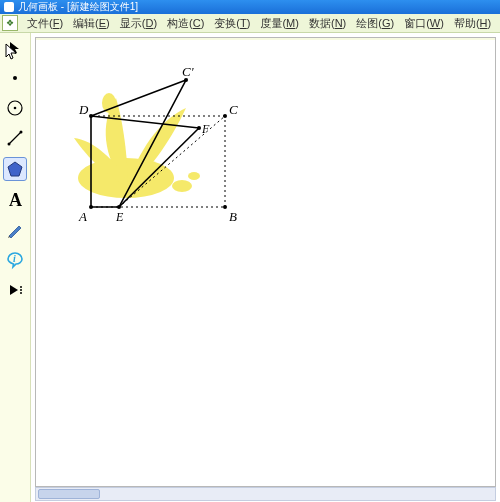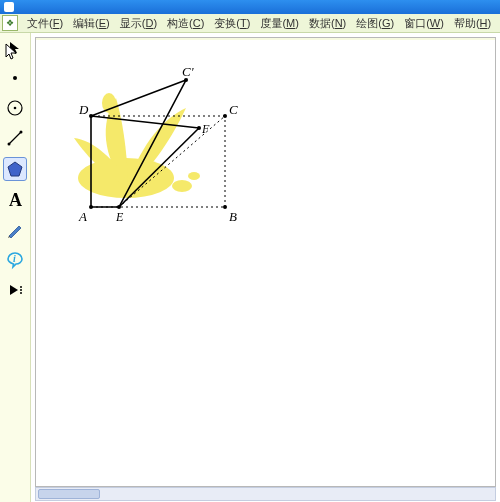--- a/index.html
+++ b/index.html
@@ -26,20 +26,21 @@
   .pt-label{position:absolute;font-family:"Times New Roman",serif;font-style:italic;font-size:13px;color:#000;pointer-events:none}
   .pt-label.small{font-size:12px}
   
   .cursor{position:absolute;width:14px;height:18px;pointer-events:none}
 </style>
 </head>
 <body>
 
 <div class="titlebar">
   <span class="ticon"></span>
+  <span>几何画板 - [新建绘图文件1]</span>
 </div>
 
 <div class="menubar">
   <span class="micon">❖</span>
   <span class="mitem"><span>文件</span>(<u>F</u>)</span>
   <span class="mitem"><span>编辑</span>(<u>E</u>)</span>
   <span class="mitem"><span>显示</span>(<u>D</u>)</span>
   <span class="mitem"><span>构造</span>(<u>C</u>)</span>
   <span class="mitem"><span>变换</span>(<u>T</u>)</span>
   <span class="mitem"><span>度量</span>(<u>M</u>)</span>

